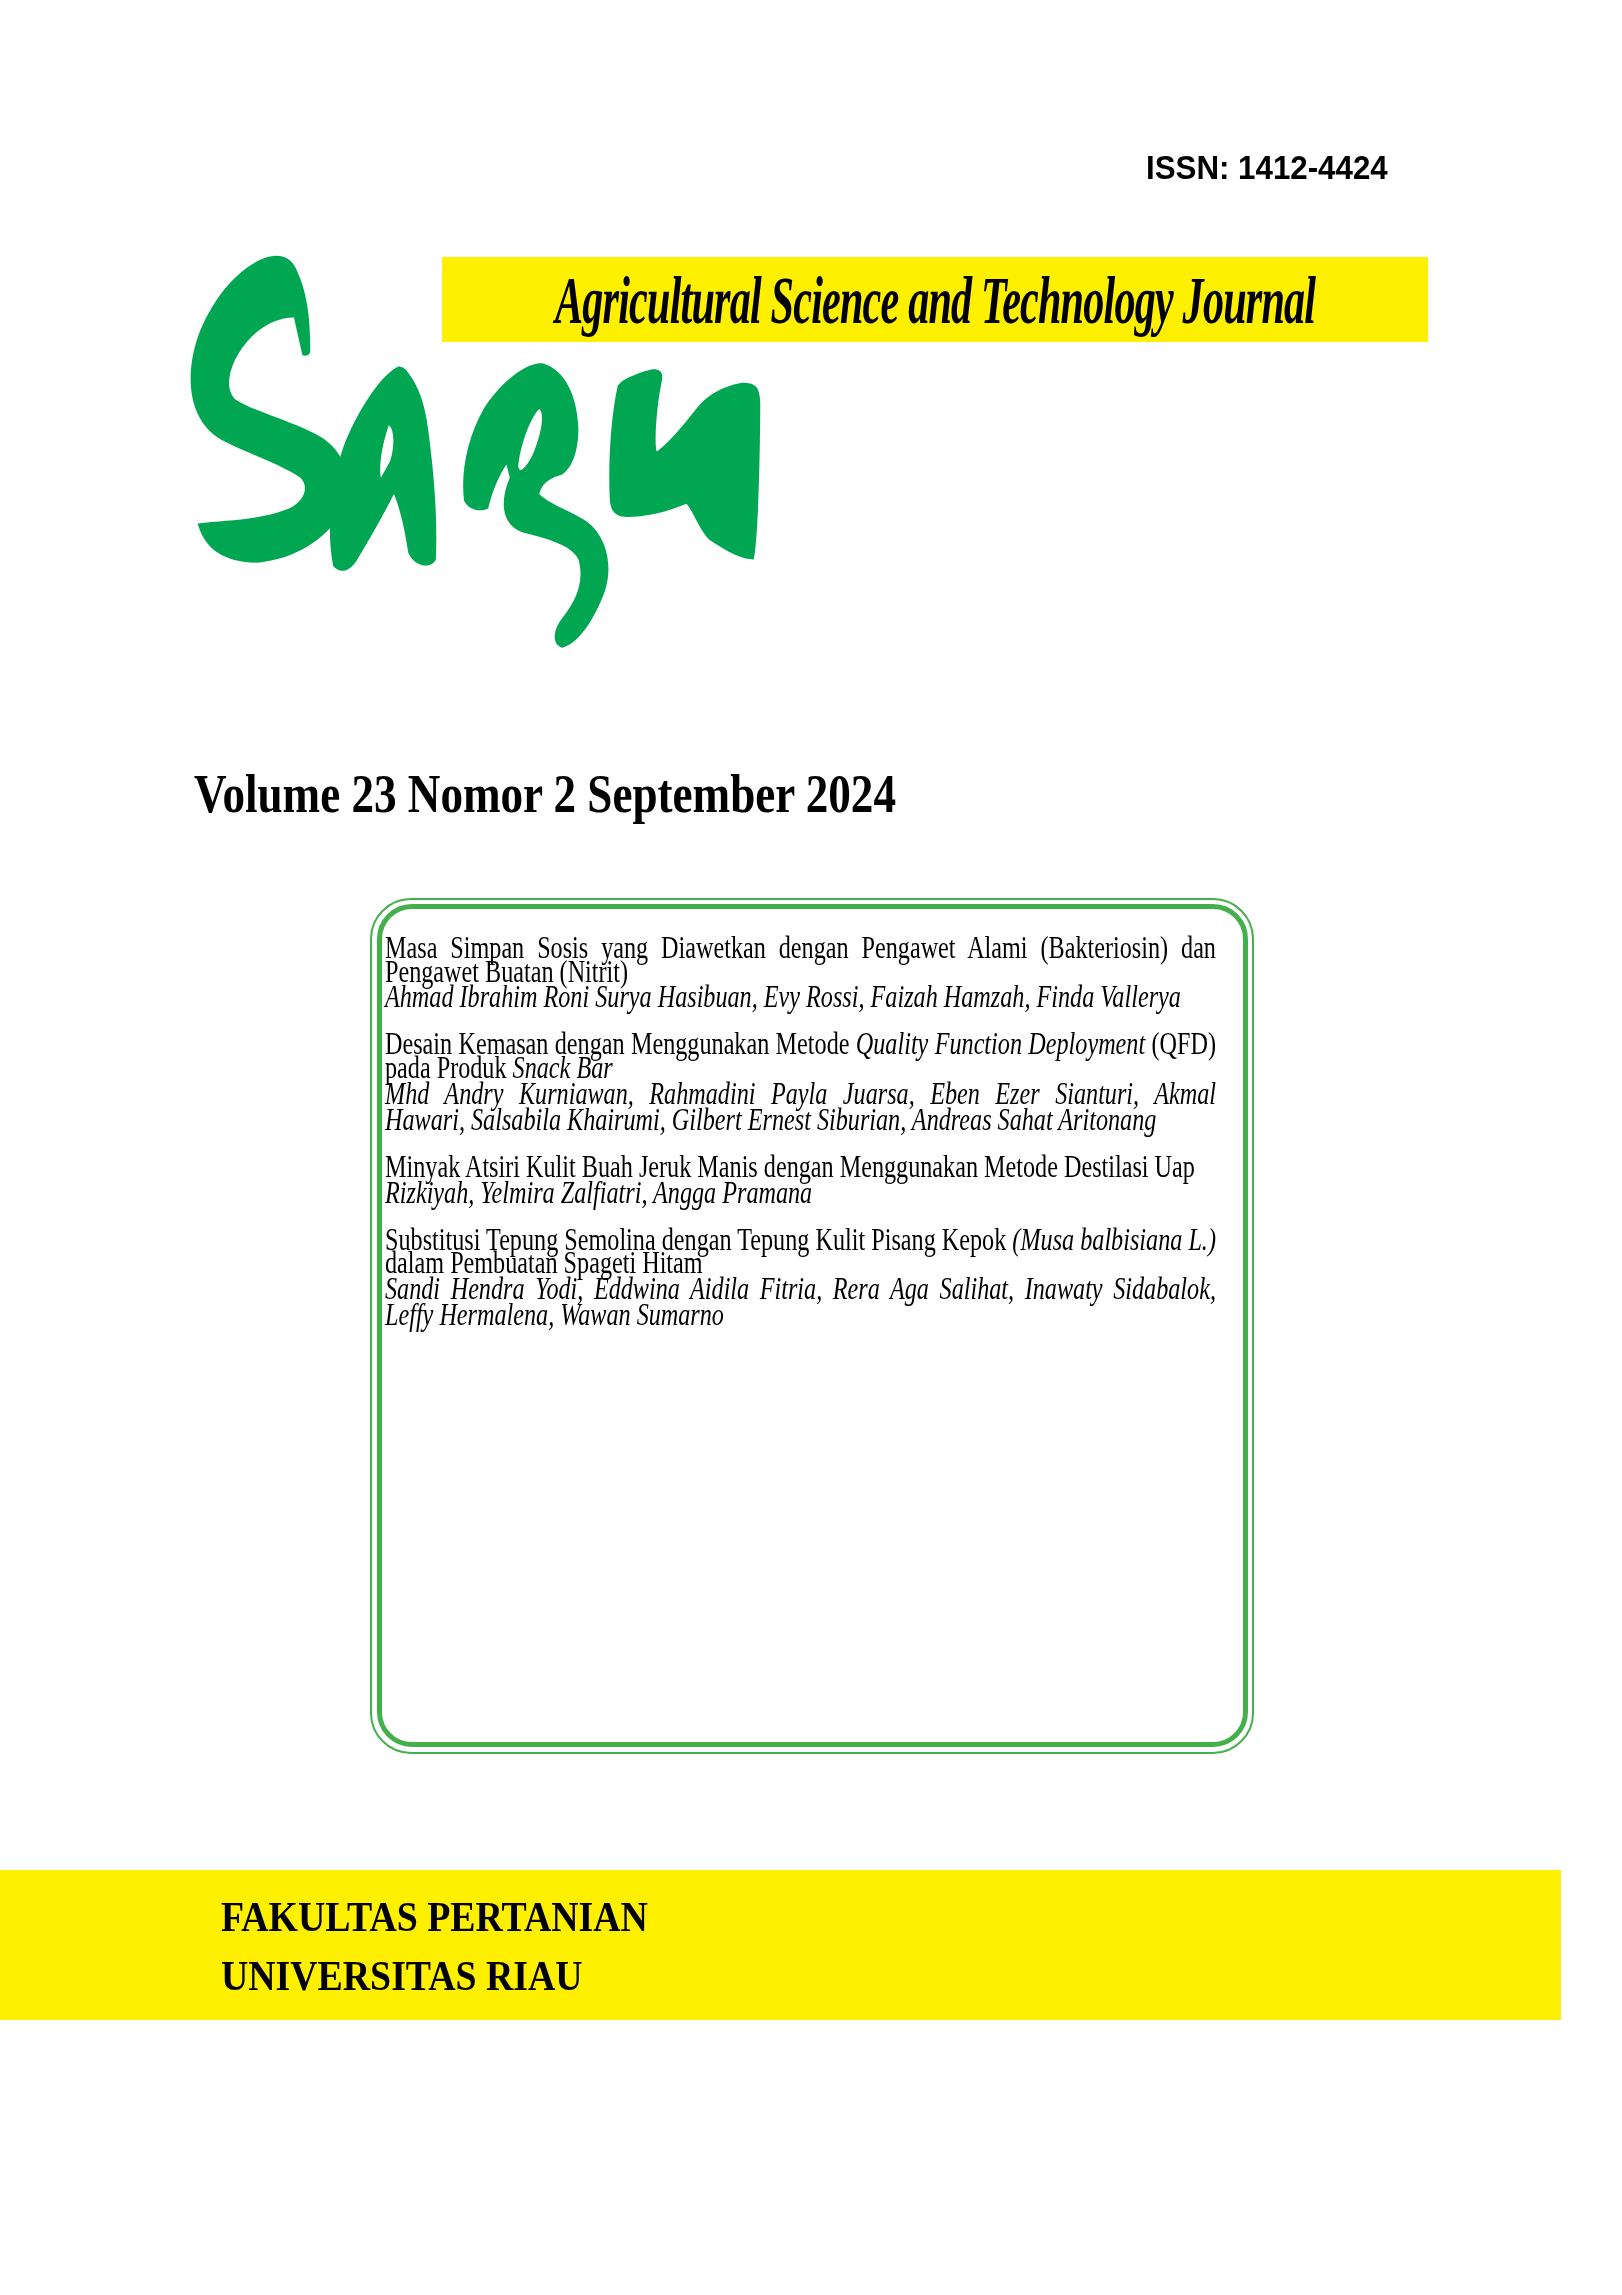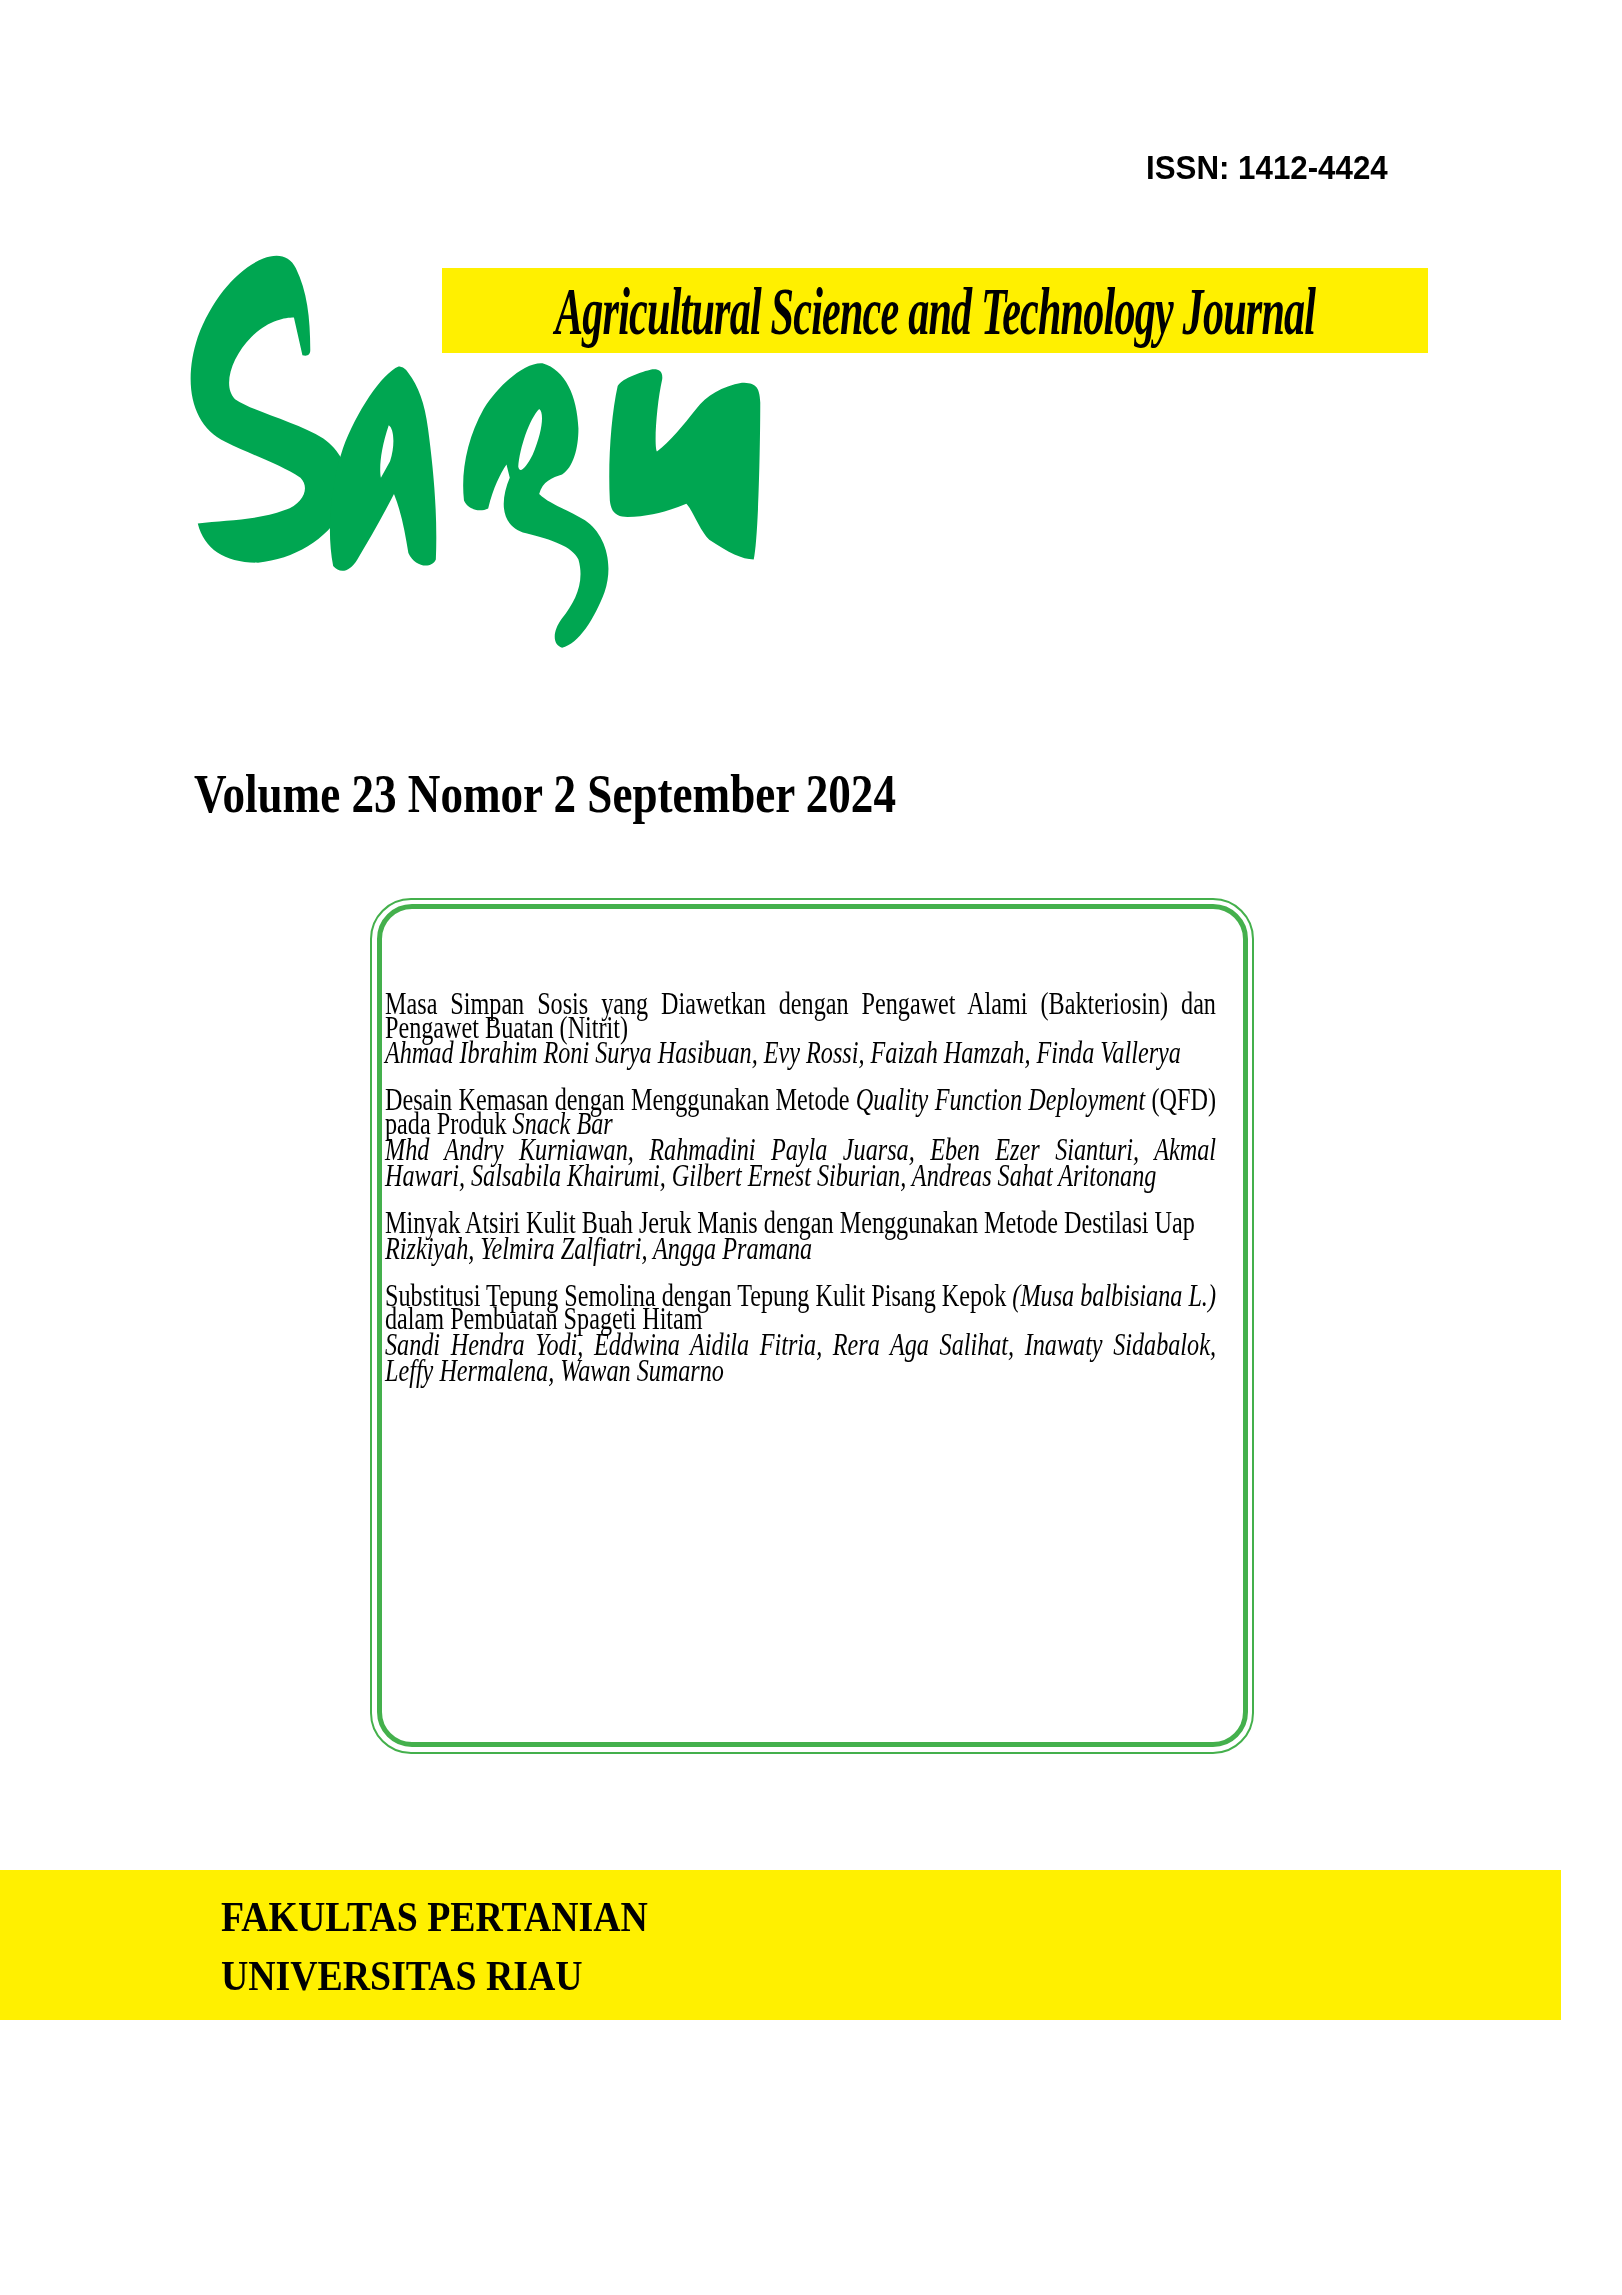--- a/index.html
+++ b/index.html
@@ -7,21 +7,21 @@
   .abs { position: absolute; }
 
   .issn {
     left: 1146px; top: 151px; height: 33px;
     font-family: "Liberation Sans", sans-serif; font-weight: bold;
     font-size: 34px; line-height: 33px; color: #000;
     letter-spacing: 0px; transform: scaleX(0.92); transform-origin: left center;
   }
 
   .journal-band {
-    left: 442px; top: 268px; width: 986px; height: 85px;
+    left: 442px; top: 257px; width: 986px; height: 85px;
     display: flex; align-items: center; justify-content: center;
   }
   .journal-name {
     font-family: "Liberation Serif", serif; font-style: italic; font-weight: bold;
     font-size: 68px; line-height: 1; color: #000; white-space: nowrap;
     transform: scaleX(0.62); transform-origin: center center;
     letter-spacing: -1.3px;
   }
 
   .logo { left: 186px; top: 252px; width: 726px; height: 399px; }
@@ -35,21 +35,21 @@
 
   .toc-outer {
     left: 370px; top: 898px; width: 884px; height: 856px;
     border: 2px solid; border-radius: 41px; box-sizing: border-box;
   }
   .toc-inner {
     left: 377px; top: 904px; width: 871px; height: 843px;
     border: 5.9px solid; border-radius: 35px; box-sizing: border-box;
   }
   .toc-content {
-    left: 385px; top: 992px; width: 831px;
+    left: 385px; top: 936px; width: 831px;
     font-family: "Liberation Serif", serif; color: #000;
     font-size: 31px; line-height: 23.6px;
   }
   .toc-entry { margin-bottom: 22px; }
   .toc-title, .toc-authors { display: block; transform: scaleX(0.78); transform-origin: left top; width: 128.2%; }
   .toc-title { text-align: justify; text-align-last: left; }
   .toc-authors { font-style: italic; text-align: justify; text-align-last: left; line-height: 26px; margin-top: 1.3px; }
   .em { font-style: italic; }
 
   .faculty-band {

